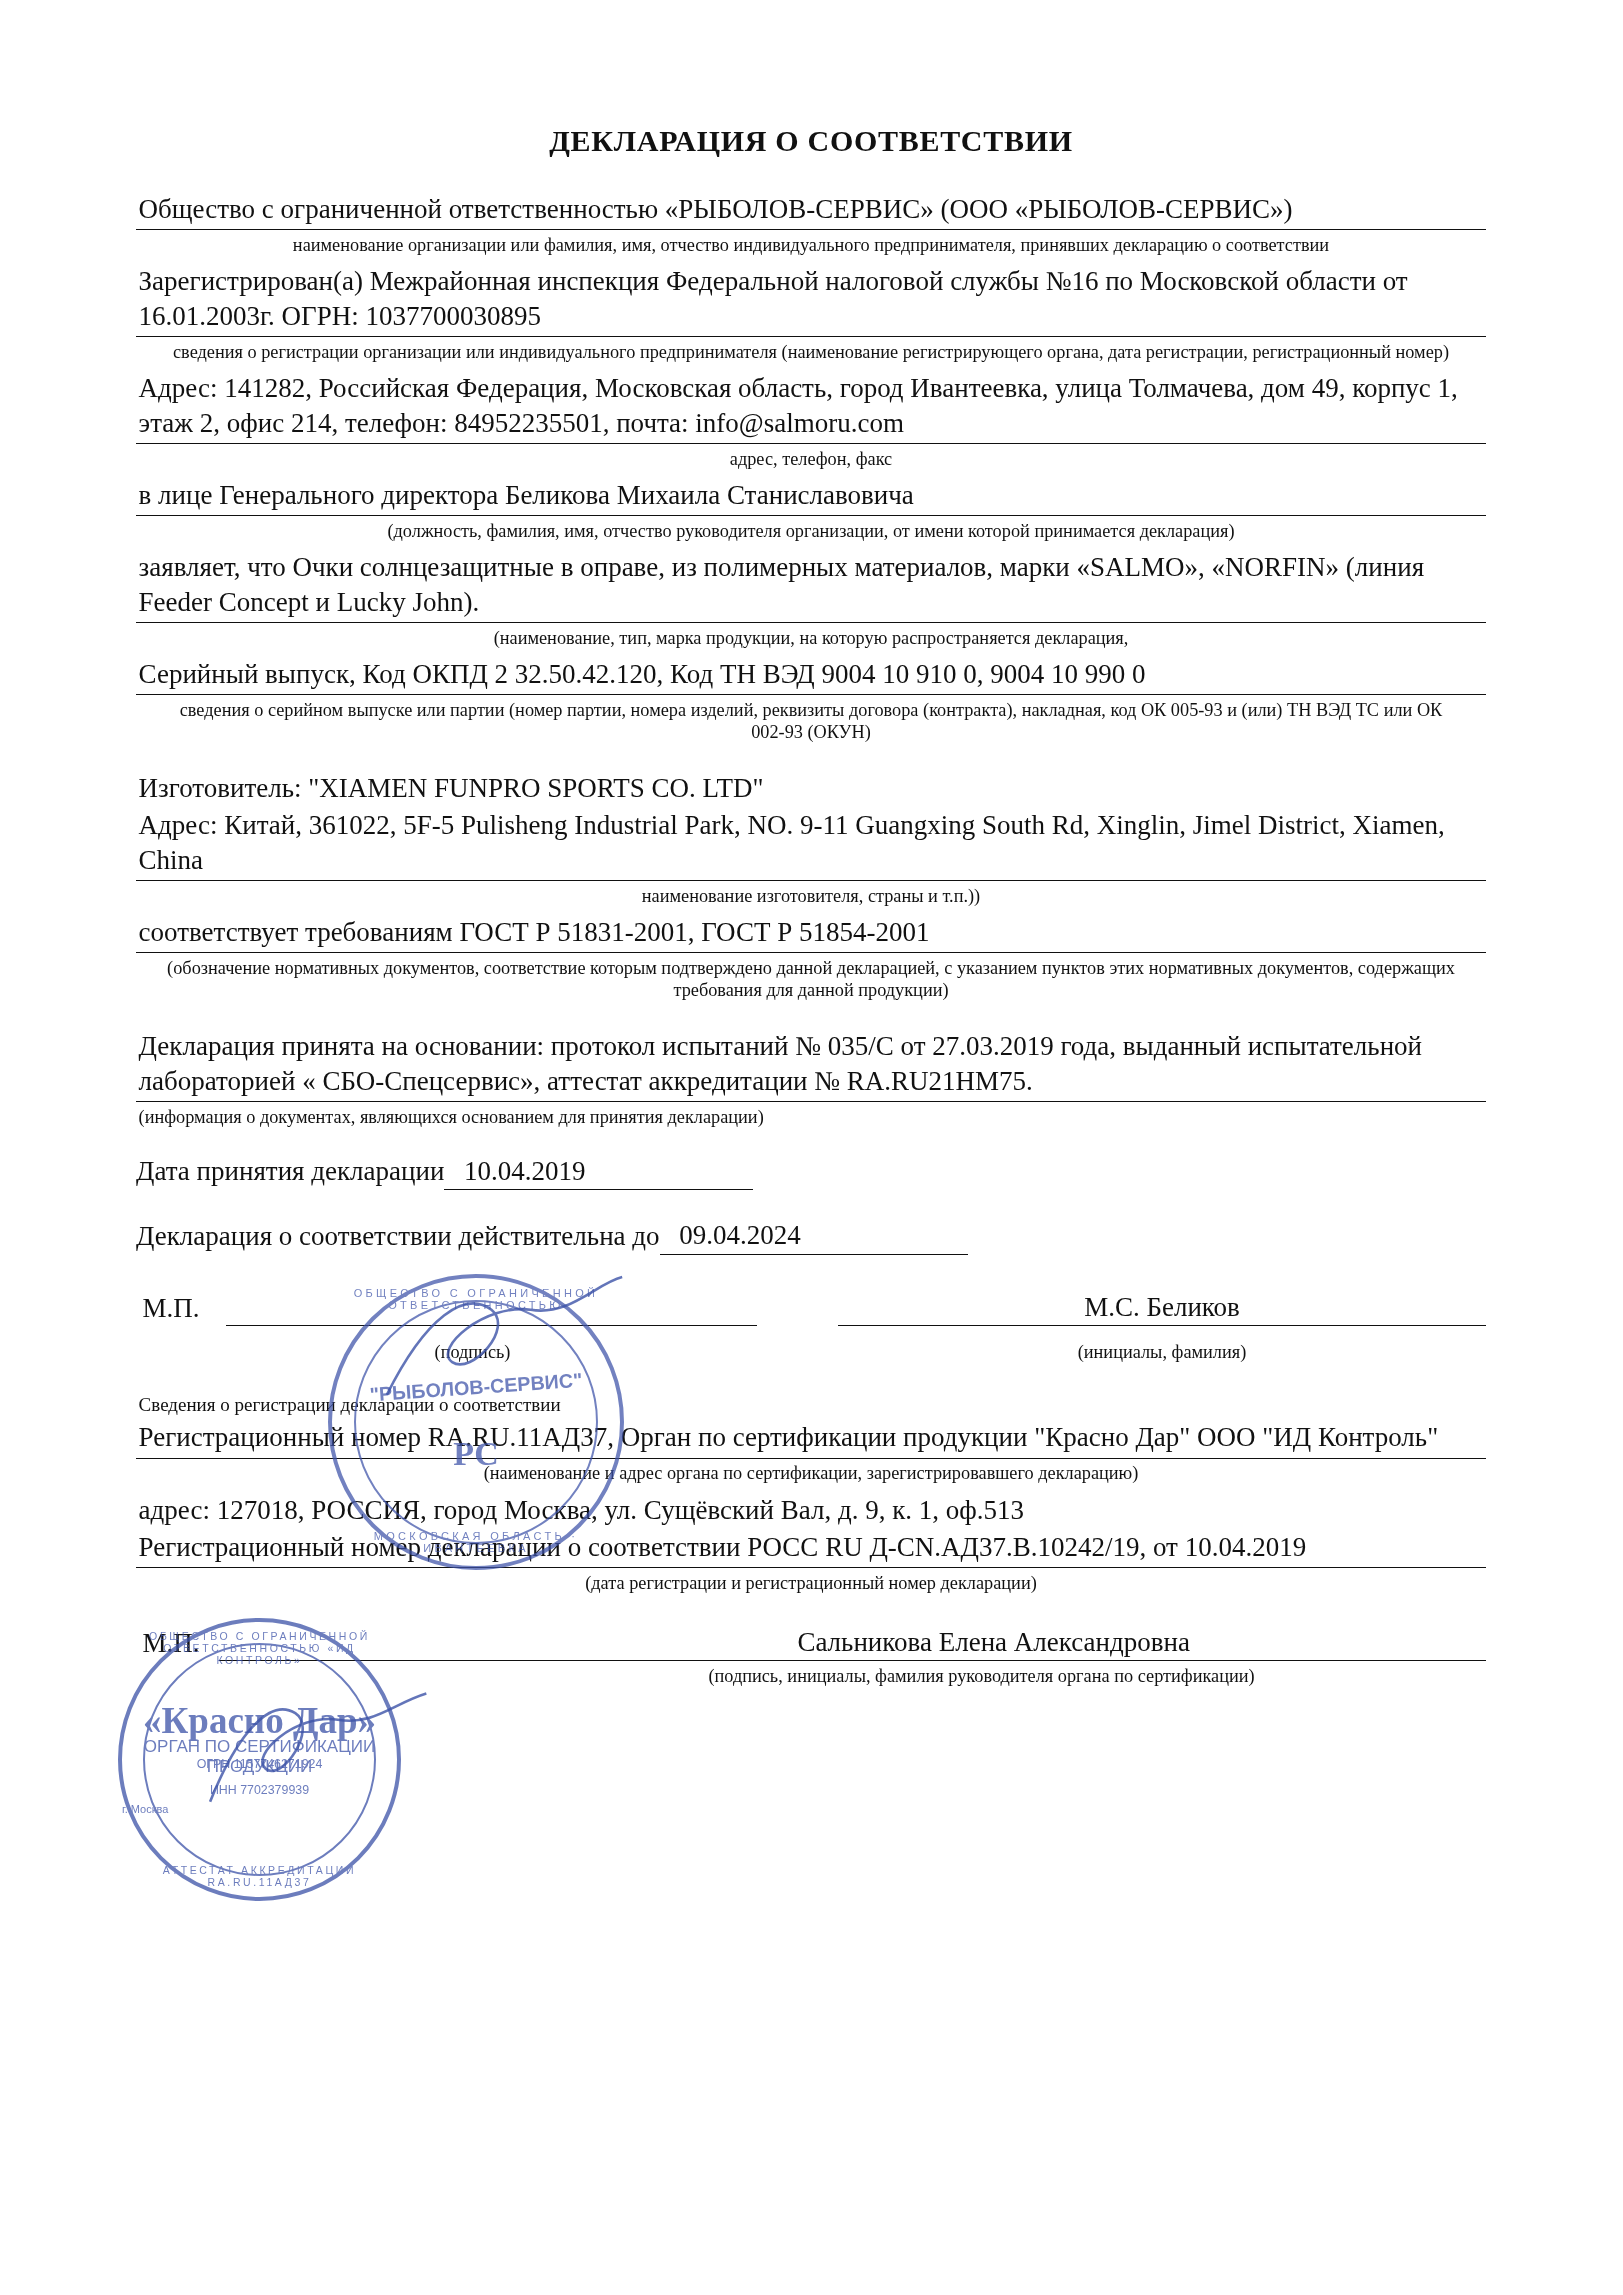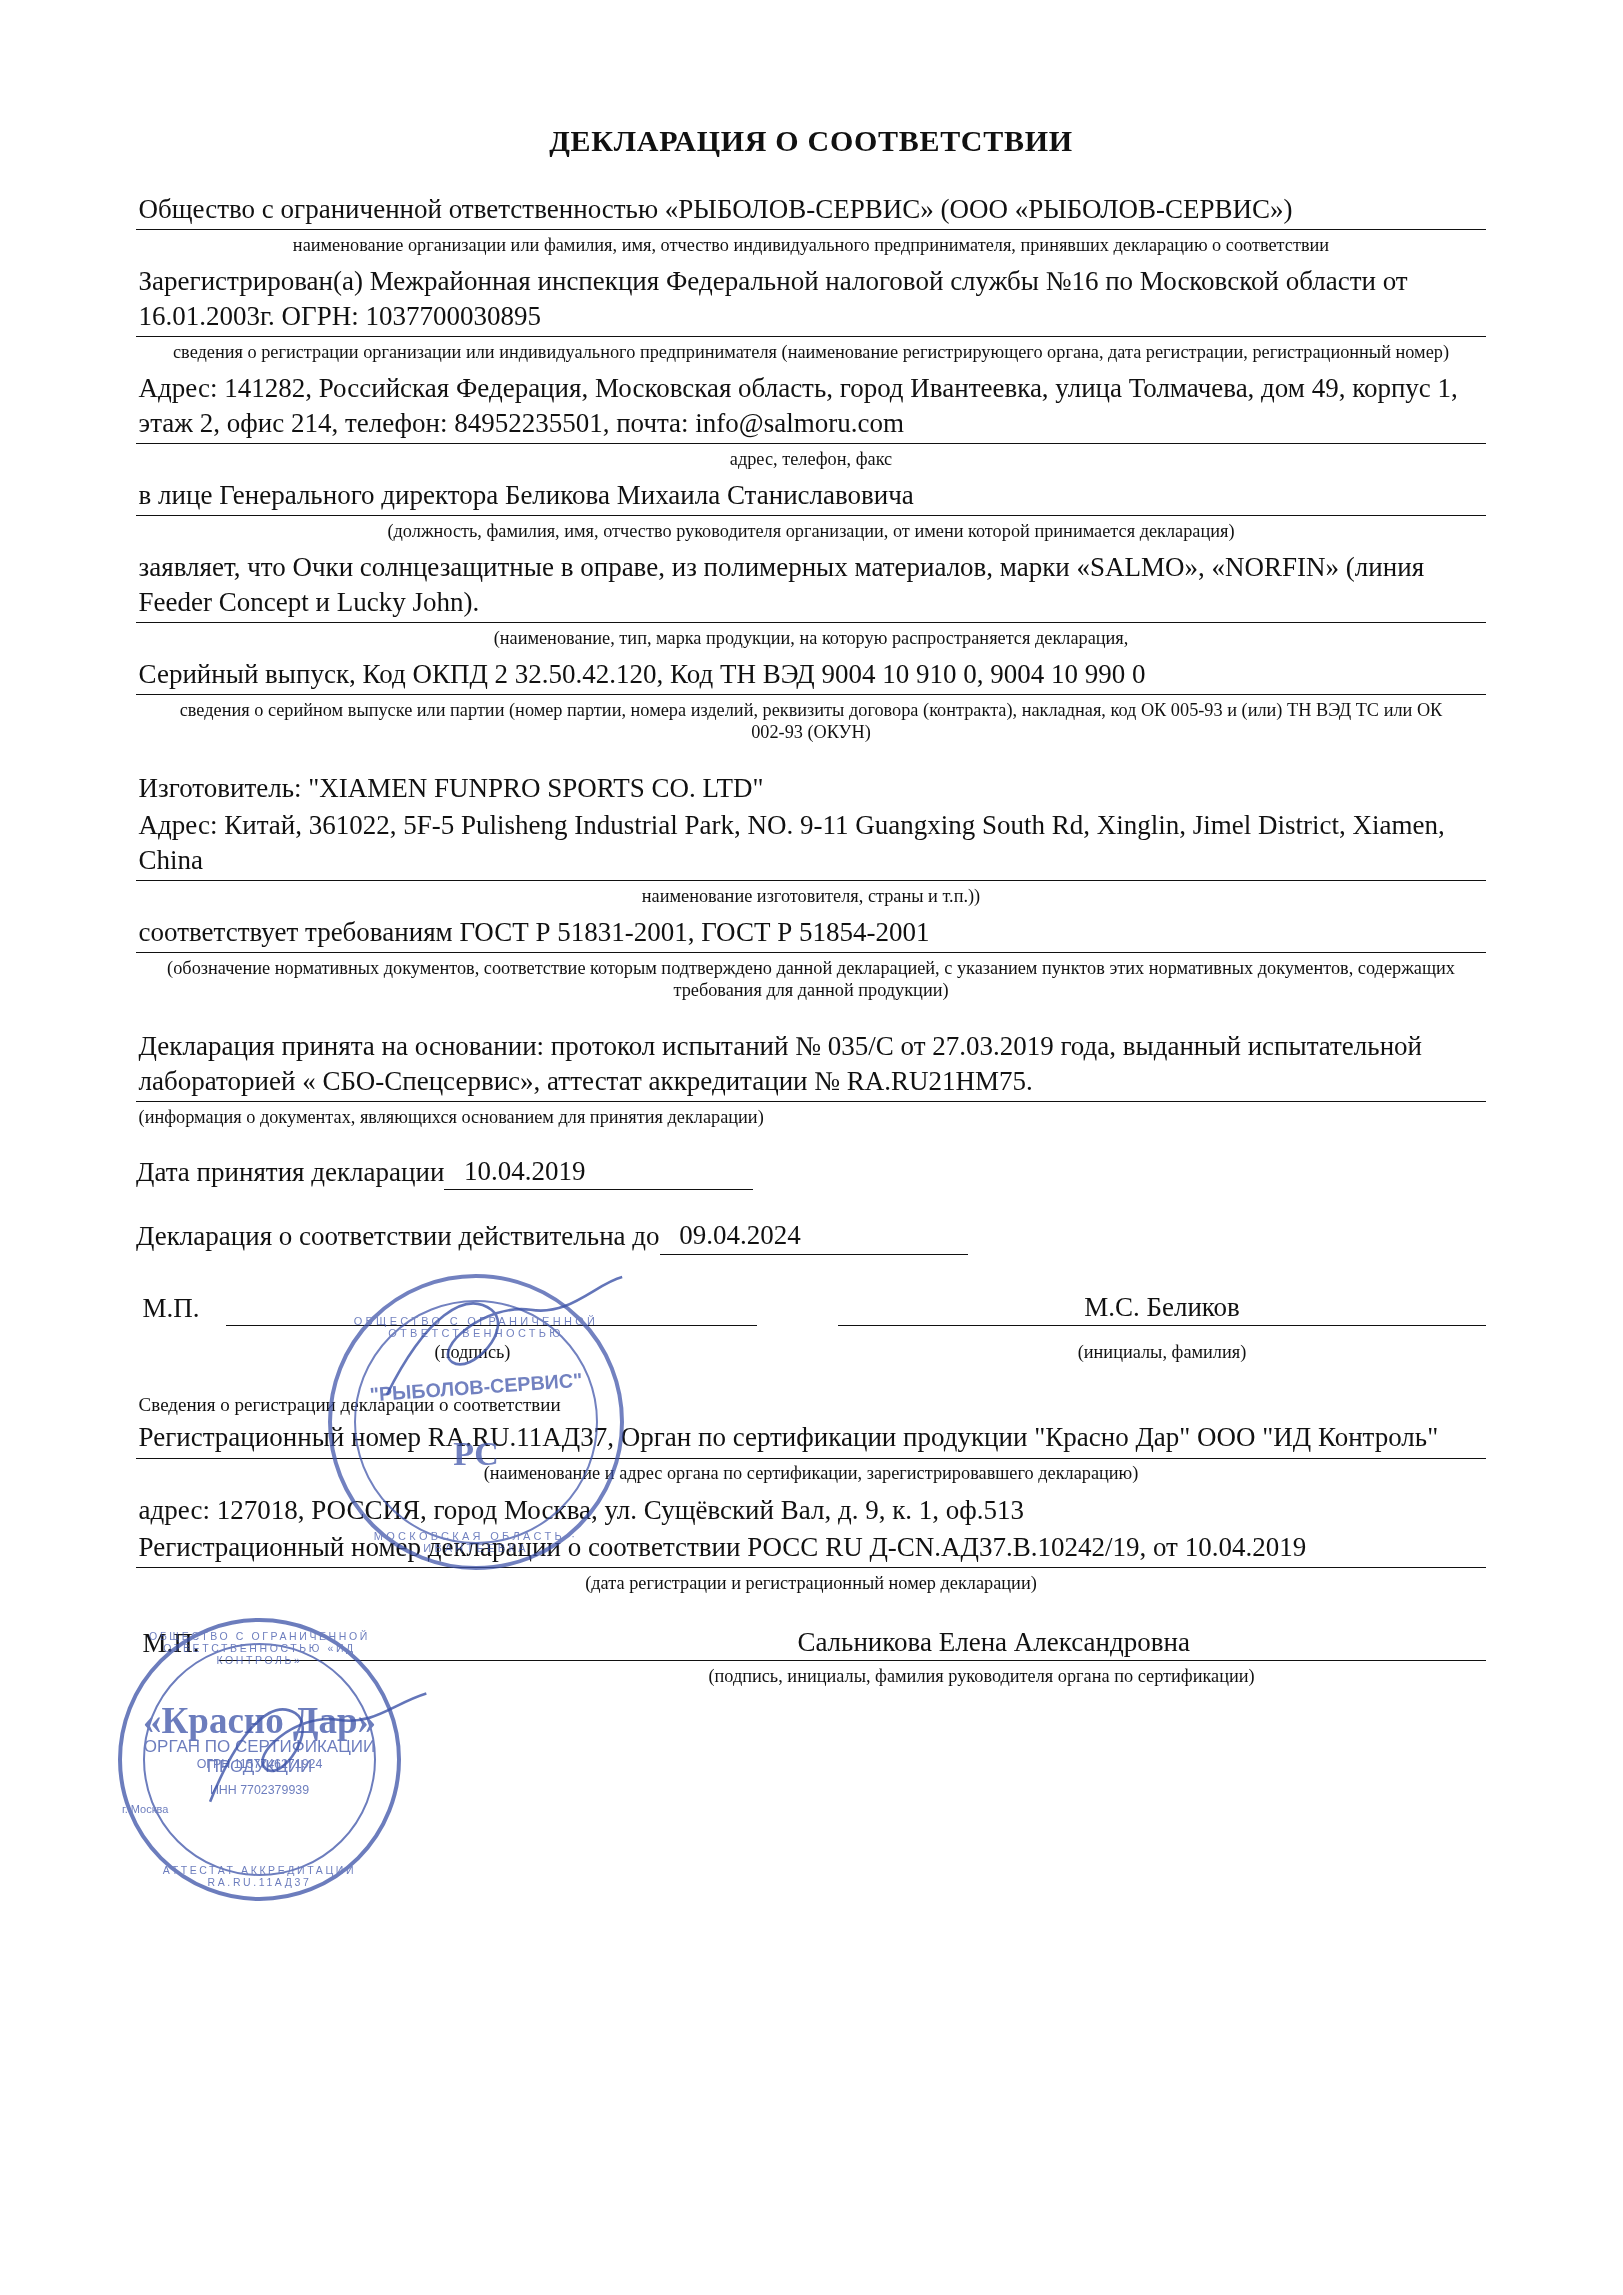--- a/index.html
+++ b/index.html
@@ -56,21 +56,21 @@
     padding-left: 2.6px;
   }
   .block {
     margin-bottom: 1.3px;
   }
   .gap-m { height: 19.7px; }
   .gap-l { height: 30px; }
 
   .row-inline {
     display: flex;
-    align-items: flex-end;
+    align-items: center;
     font-size: 27px;
   }
   .row-inline .label {
     white-space: nowrap;
     padding-bottom: 2.6px;
   }
   .row-inline .value-line {
     flex: 0 0 auto;
     border-bottom: 1.3px solid #111;
     padding: 0 6.6px 2.6px 19.7px;
@@ -178,21 +178,20 @@
     border-radius: 50%;
   }
   .stamp-blue .ring-text-top,
   .stamp-blue .ring-text-bottom {
     position: absolute;
     left: 0; right: 0;
     text-align: center;
     font-size: 11px;
     letter-spacing: 3.3px;
     font-family: "Liberation Sans", sans-serif;
-    margin-top: 28px;
   }
   .stamp-blue .ring-text-top { top: 9.2px; }
   .stamp-blue .ring-text-bottom { bottom: 11.8px; }
   .stamp-blue .center-name {
     position: absolute;
     left: 0; right: 0;
     top: 98px;
     text-align: center;
     font-size: 19.7px;
     font-weight: bold;

